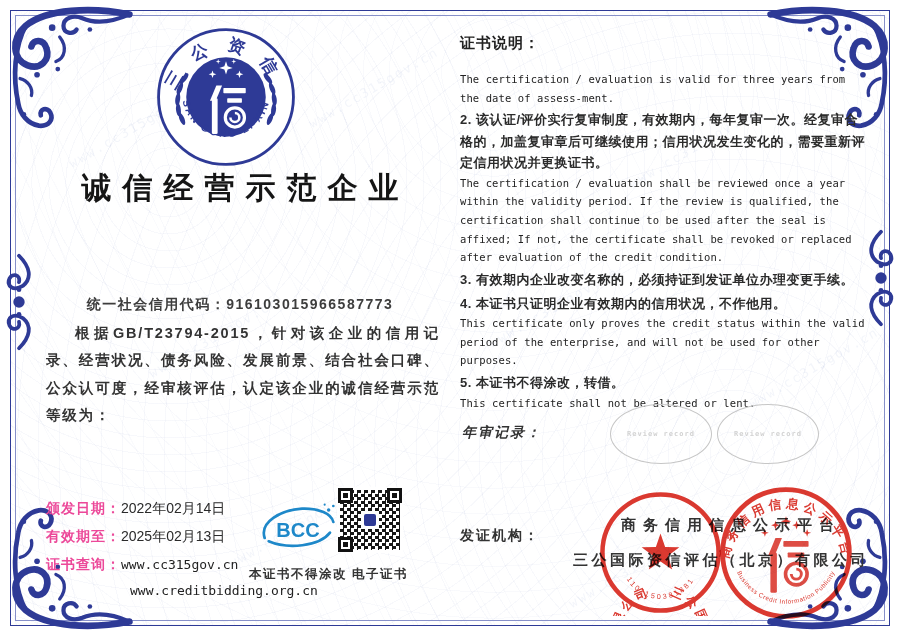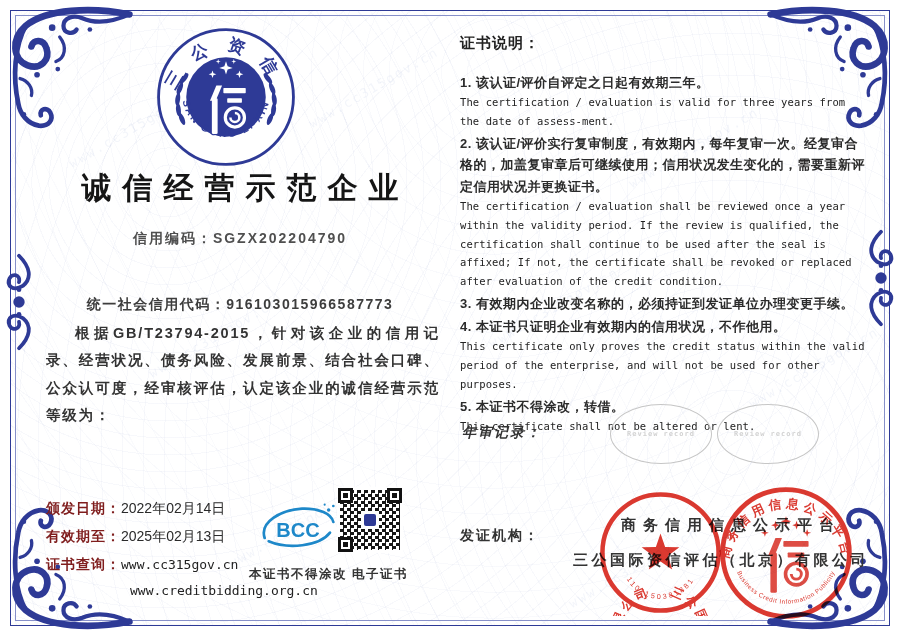--- a/index.html
+++ b/index.html
@@ -55,21 +55,21 @@
     font-size:14.5px;font-weight:600;color:#333;line-height:1.88;
     letter-spacing:1.8px;text-align:justify;text-indent:2em;
   }
   .rating{
     left:40px;top:404px;width:400px;text-align:center;
     font-family:"Liberation Serif","DejaVu Serif",serif;
     font-size:56px;font-weight:bold;color:#d7231d;letter-spacing:34px;text-indent:34px;
   }
   .issue-block{left:46px;top:500px;width:230px;font-size:14px;color:#222;}
   .issue-row{margin-bottom:10px;white-space:nowrap;}
-  .issue-row .lbl{font-weight:bold;color:#7f1d1d;letter-spacing:1px;}
+  .issue-row .lbl{font-weight:bold;color:#ec4899;letter-spacing:1px;}
   .issue-row .val{color:#2a2a2a;}
   .url{font-family:"DejaVu Sans Mono",monospace;font-size:13px;color:#222;}
   .url2{margin-left:84px;margin-top:-2px;}
   .bcc-svg{left:258px;top:498px;width:80px;height:56px;}
   
   .qr{
     left:337px;top:487px;width:66px;height:66px;background:#fff;padding:3px;box-sizing:border-box;
   }
   .qr-mod{
     position:absolute;inset:3px;
@@ -240,21 +240,20 @@
       <use href="#spark" transform="translate(111,50) scale(0.4)"></use>
     </g>
 
     <g style="color:#ffffff">
       <use href="#xinglyph" transform="translate(72,82) scale(0.9)"></use>
     </g>
   </svg>
 
   <div class="abs cert-title">诚信经营示范企业</div>
 
-  <div class="abs credit-code">信用编码：SGZX202204790</div>
 
   <div class="abs uscc">统一社会信用代码：916103015966587773</div>
 
   <div class="abs statement">根据GB/T23794-2015，针对该企业的信用记录、经营状况、债务风险、发展前景、结合社会口碑、公众认可度，经审核评估，认定该企业的诚信经营示范等级为：</div>
 
 
   <div class="abs issue-block">
     <div class="issue-row">
       <span class="lbl">颁发日期：</span><span class="val">2022年02月14日</span>
     </div>
@@ -287,21 +286,20 @@
         <div class="qr-center-in"></div>
       </div>
   </div>
 
   <div class="abs badge-label bcc-label">本证书不得涂改</div>
   <div class="abs badge-label qr-label">电子证书</div>
 
   <div class="abs notes-heading">证书说明：</div>
 
   <div class="abs notes">
-    <p class="note-zh">1. 该认证/评价自评定之日起有效期三年。</p>
     <p class="note-en">The certification / evaluation is valid for three years from the date of assess-ment.</p>
     <p class="note-zh">2. 该认证/评价实行复审制度，有效期内，每年复审一次。经复审合格的，加盖复审章后可继续使用；信用状况发生变化的，需要重新评定信用状况并更换证书。</p>
     <p class="note-en">The certification / evaluation shall be reviewed once a year within the validity period. If the review is qualified, the certification shall continue to be used after the seal is affixed; If not, the certificate shall be revoked or replaced after evaluation of the credit condition.</p>
     <p class="note-zh">3. 有效期内企业改变名称的，必须持证到发证单位办理变更手续。</p>
     <p class="note-zh">4. 本证书只证明企业有效期内的信用状况，不作他用。</p>
     <p class="note-en">This certificate only proves the credit status within the valid period of the enterprise, and will not be used for other purposes.</p>
     <p class="note-zh">5. 本证书不得涂改，转借。</p>
     <p class="note-en">This certificate shall not be altered or lent.</p>
   </div>
 

